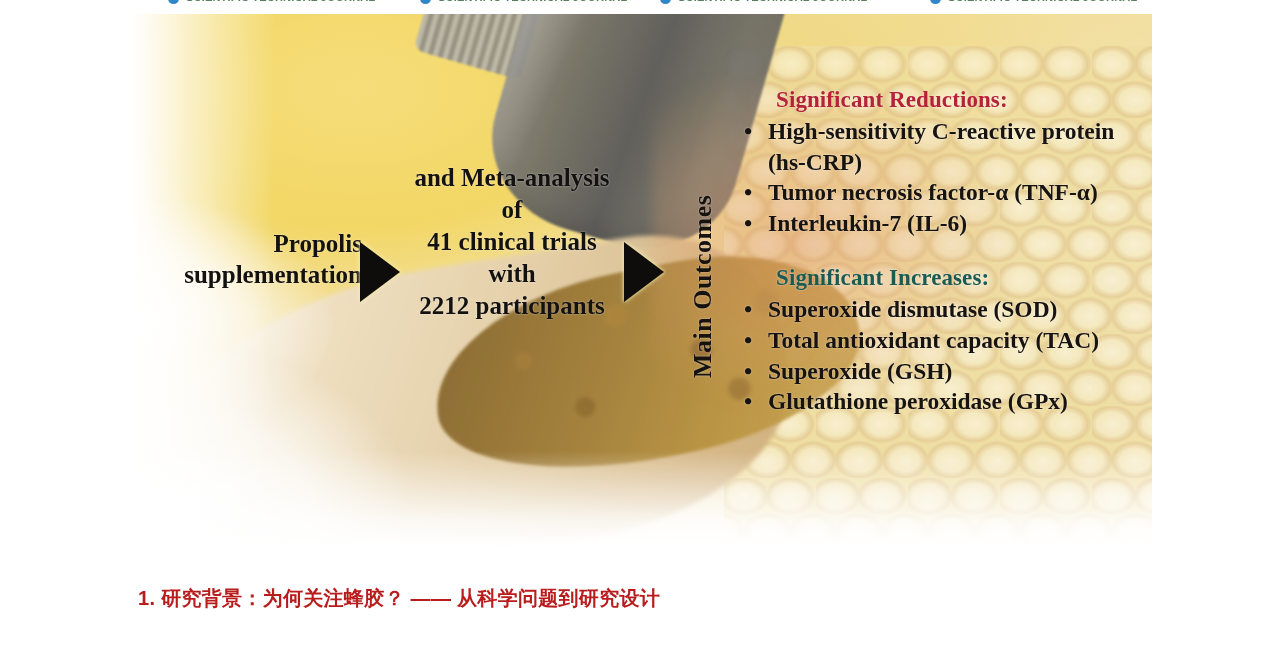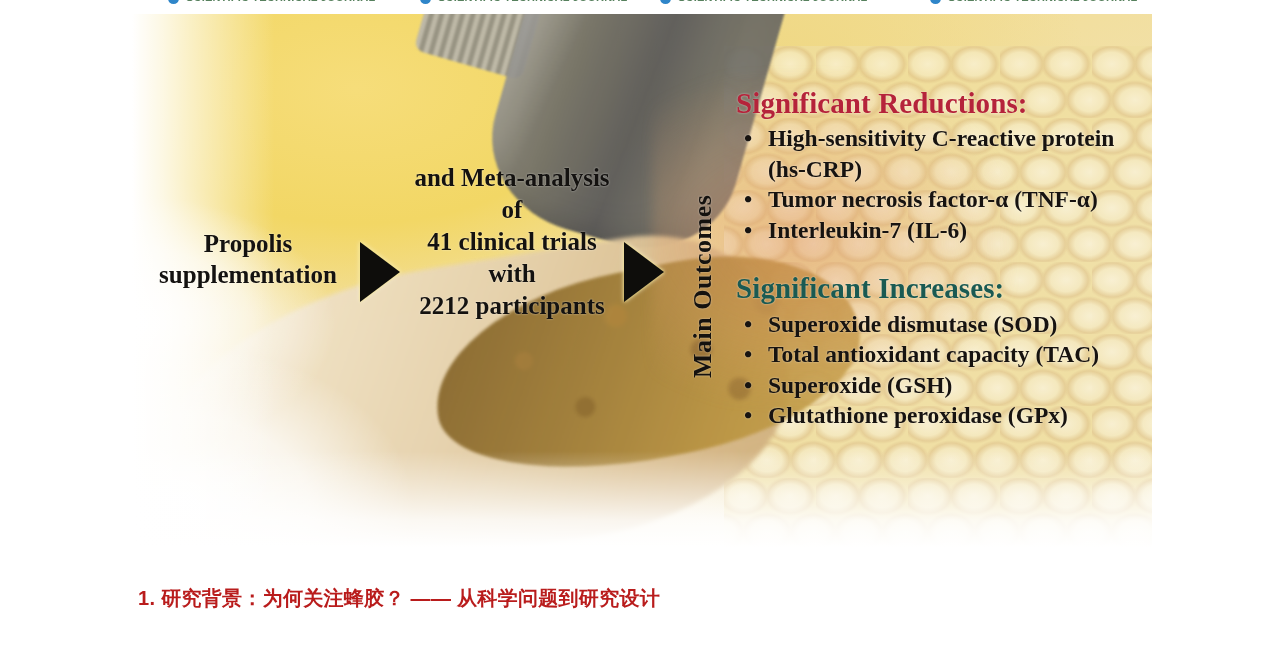--- a/index.html
+++ b/index.html
@@ -148,21 +148,21 @@
       linear-gradient(180deg, rgba(255,255,255,0) 82%, rgba(255,255,255,.85) 95%, #ffffff 100%),
       radial-gradient(ellipse 300px 200px at 4% 92%, #ffffff 0%, rgba(255,255,255,.7) 45%, rgba(255,255,255,0) 80%),
       radial-gradient(ellipse 240px 150px at 0% 58%, #ffffff 0%, rgba(255,255,255,.6) 50%, rgba(255,255,255,0) 85%);
   }
 
   
   .flow-left {
     position: absolute;
     left: 2px; top: 215px;
     width: 228px;
-    text-align: center;
+    text-align: right;
     font-family: "Liberation Serif", serif;
     font-weight: bold;
     font-size: 25px;
     line-height: 1.22;
     color: #141210;
     text-shadow: 0 0 2px rgba(255,255,255,.55);
   }
   .flow-mid {
     position: absolute;
     left: 256px; top: 148px;
@@ -207,24 +207,25 @@
 
   
   .outcomes {
     position: absolute;
     left: 604px; top: 72px;
     width: 420px;
   }
   .out-head {
     font-family: "Liberation Serif", serif;
     font-weight: bold;
-    font-size: 29px;
+    font-size: 23px;
     line-height: 1.18;
     letter-spacing: .1px;
     text-shadow: 0 0 2px rgba(255,255,255,.6);
+    margin-left: 40px;
   }
   .out-head.red { color: #b5233a; }
   .out-head.teal { color: #1a5a52; }
   .out-list {
     list-style: none;
     margin: 3px 0 0 0;
     padding: 0;
   }
   .out-list li {
     position: relative;

